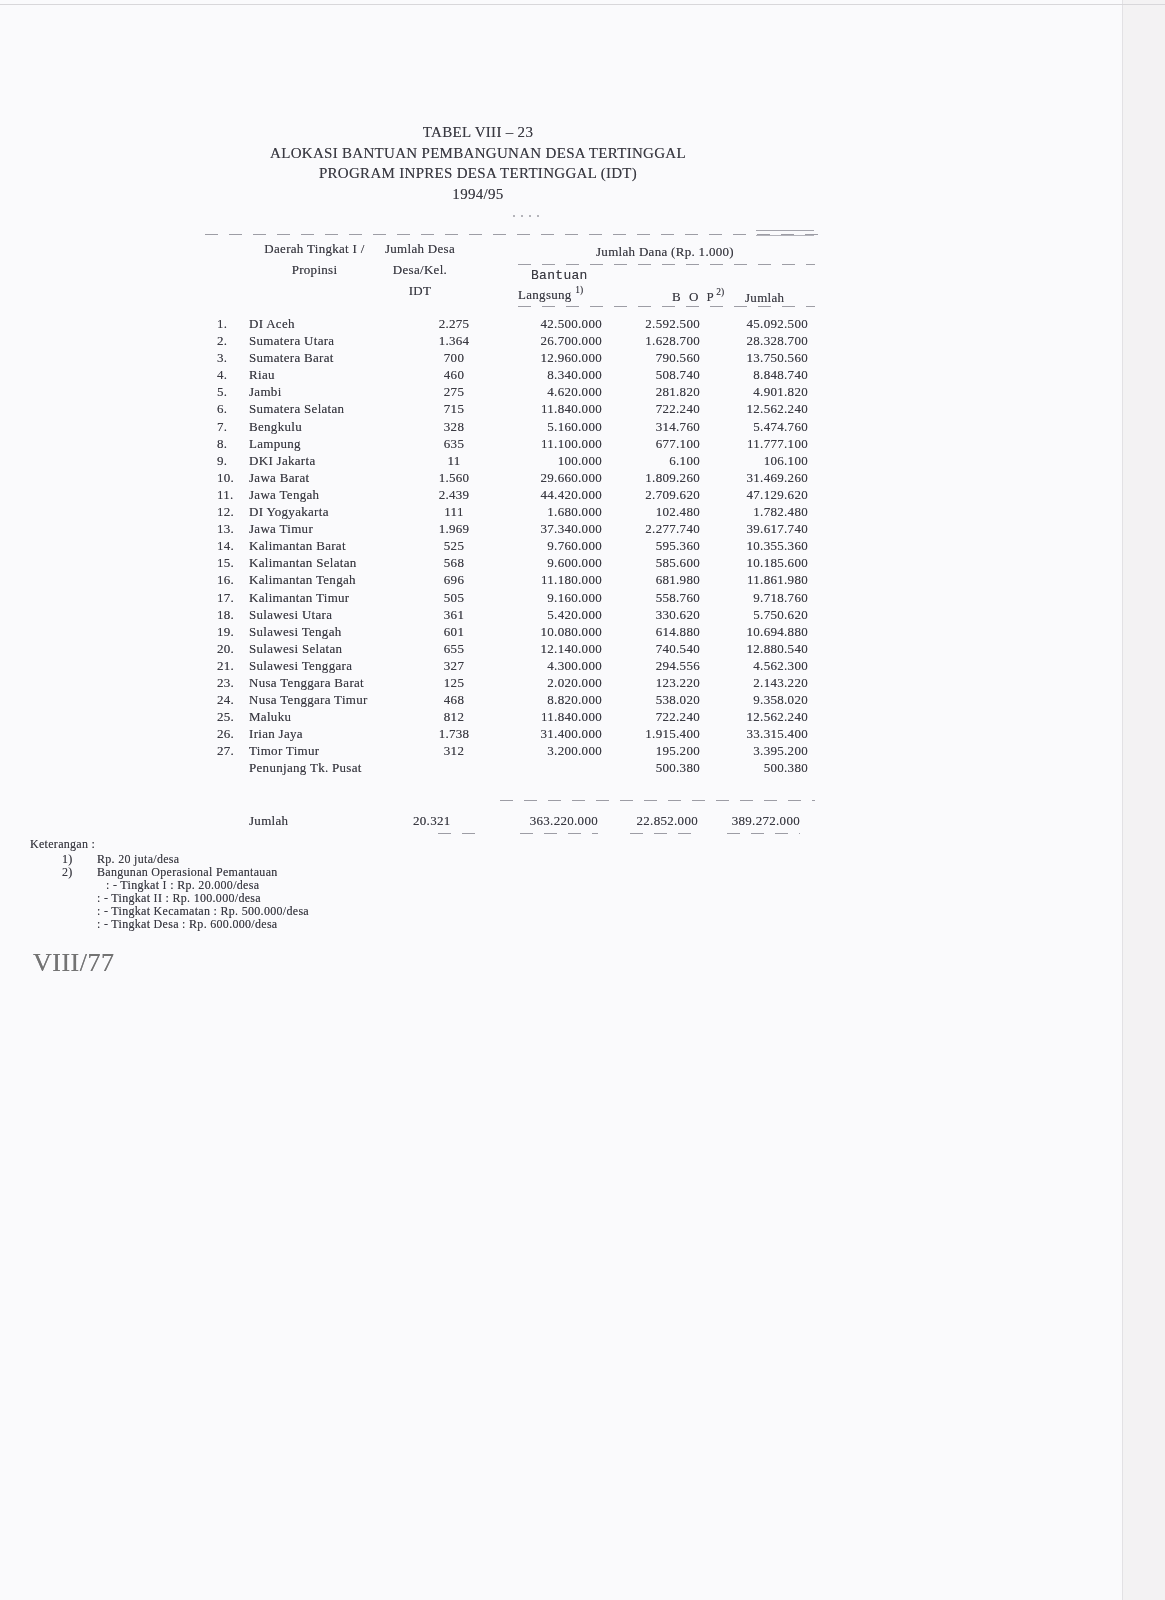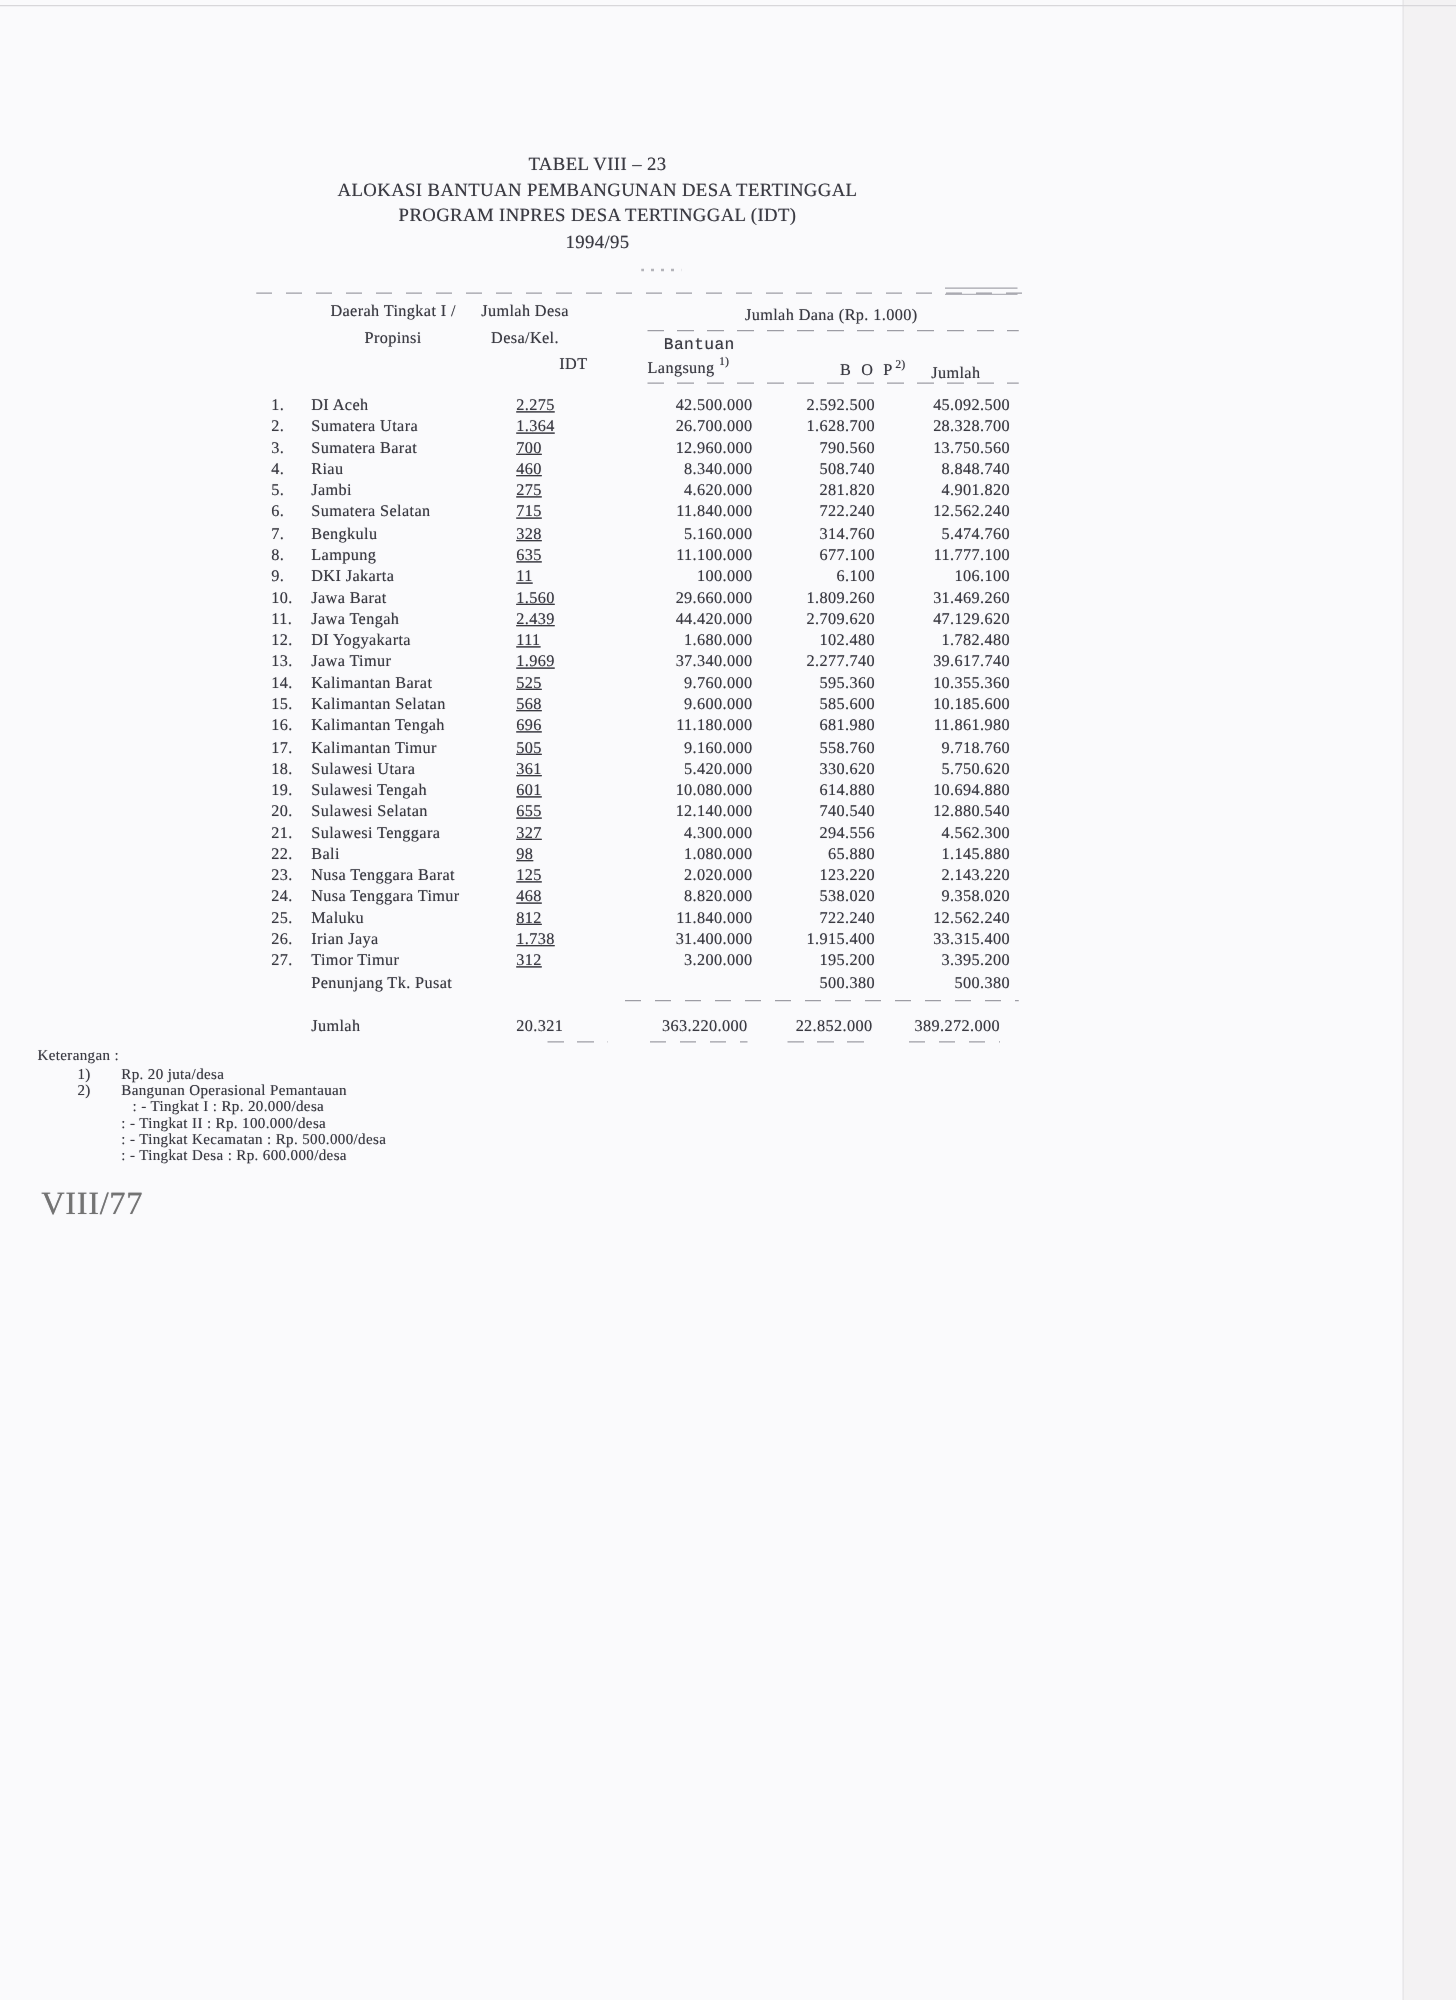--- a/index.html
+++ b/index.html
@@ -21,21 +21,21 @@
   .dash { position:absolute; height:1px;
           background-image:repeating-linear-gradient(90deg, rgba(95,95,107,0.6) 0 13px, rgba(95,95,107,0) 13px 24px); }
   .dash-strong { position:absolute; height:4px; border-top:1px solid rgba(95,95,107,0.55); border-bottom:1px solid rgba(95,95,107,0.45); }
   .dots { position:absolute; height:2px;
           background-image:repeating-linear-gradient(90deg, rgba(110,110,120,0.5) 0 2px, rgba(110,110,120,0) 2px 8px); }
 
   .rows { position:absolute; left:217px; top:315px; width:591px; }
   .trow { display:flex; height:17.1px; line-height:17.1px; font-size:13px; white-space:nowrap; }
   .c-no      { width:32px; }
   .c-name    { width:164px; }
-  .c-desa    { width:82px;  text-align:left;text-decoration:underline; }
+  .c-desa    { width:82px;  text-align:center; }
   .c-bantuan { width:107px; text-align:right; }
   .c-bop     { width:98px;  text-align:right; }
   .c-jumlah  { width:108px; text-align:right; }
 
   .total-row { position:absolute; left:217px; top:812px; width:583px; display:flex; height:17px; line-height:17px; font-size:13px; white-space:nowrap; }
   .t-no      { width:32px; }
   .t-name    { width:164px; }
   .t-desa    { width:75px;  }
   .t-bantuan { width:110px; text-align:right; }
   .t-bop     { width:100px; text-align:right; }
@@ -65,21 +65,21 @@
   <div class="dash" style="left:205px; top:234px; width:613px;"></div>
   <div class="dash-strong" style="left:756px; top:230px; width:58px;"></div>
   <div class="dash" style="left:518px; top:264px; width:297px;"></div>
   <div class="dash" style="left:518px; top:306px; width:297px;"></div>
 
   <div class="hlabel hcenter scan" style="left:232px; top:241px; width:165px;">Daerah Tingkat I /</div>
   <div class="hlabel hcenter scan" style="left:232px; top:262px; width:165px;">Propinsi</div>
 
   <div class="hlabel hcenter scan" style="left:370px; top:241px; width:100px;">Jumlah Desa</div>
   <div class="hlabel hcenter scan" style="left:370px; top:262px; width:100px;">Desa/Kel.</div>
-  <div class="hlabel hcenter scan" style="left:370px; top:283px; width:100px;text-align:right;">IDT</div>
+  <div class="hlabel hcenter scan" style="left:370px; top:283px; width:100px;">IDT</div>
 
   <div class="hlabel hcenter scan" style="left:545px; top:244px; width:240px;">Jumlah Dana  (Rp. 1.000)</div>
 
   <div class="hlabel scan" style="left:531px; top:268px;font-family:Liberation Mono, monospace;">Bantuan</div>
   <div class="hlabel scan" style="left:518px; top:285px;"><span>Langsung</span>&nbsp;<sup class="fn">1)</sup></div>
   <div class="hlabel scan" style="left:640px; top:287px;"><span class="bop-spaced">B O P</span><sup class="fn">2)</sup></div>
   <div class="hlabel scan" style="left:745px; top:290px;">Jumlah</div>
 
   <div class="rows scan" id="rows">
     <div class="trow">
@@ -264,28 +264,20 @@
 
     <div class="trow">
       <div class="c-no">21.</div>
       <div class="c-name">Sulawesi Tenggara</div>
       <div class="c-desa">327</div>
       <div class="c-bantuan">4.300.000</div>
       <div class="c-bop">294.556</div>
       <div class="c-jumlah">4.562.300</div>
     </div>
 
-    <div class="trow">
-      <div class="c-no">22.</div>
-      <div class="c-name">Bali</div>
-      <div class="c-desa">98</div>
-      <div class="c-bantuan">1.080.000</div>
-      <div class="c-bop">65.880</div>
-      <div class="c-jumlah">1.145.880</div>
-    </div>
 
     <div class="trow">
       <div class="c-no">23.</div>
       <div class="c-name">Nusa Tenggara Barat</div>
       <div class="c-desa">125</div>
       <div class="c-bantuan">2.020.000</div>
       <div class="c-bop">123.220</div>
       <div class="c-jumlah">2.143.220</div>
     </div>
 

